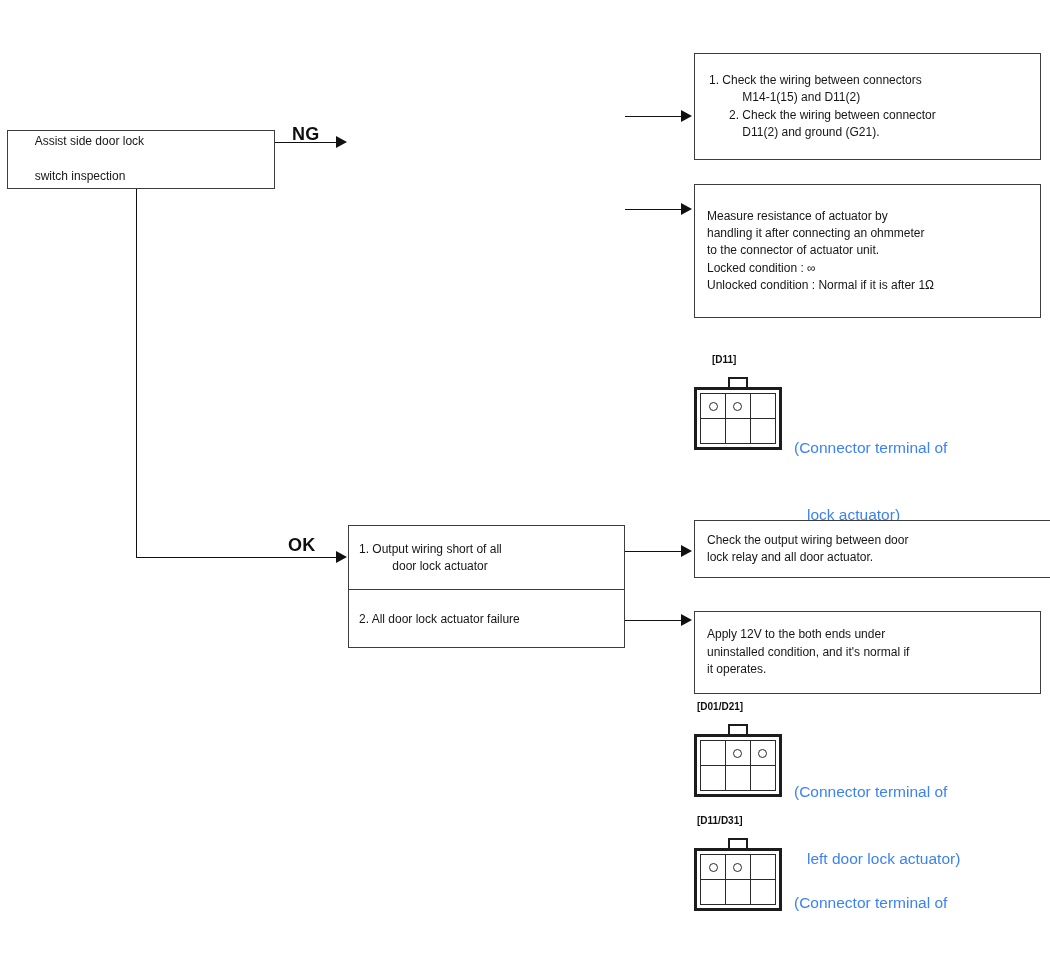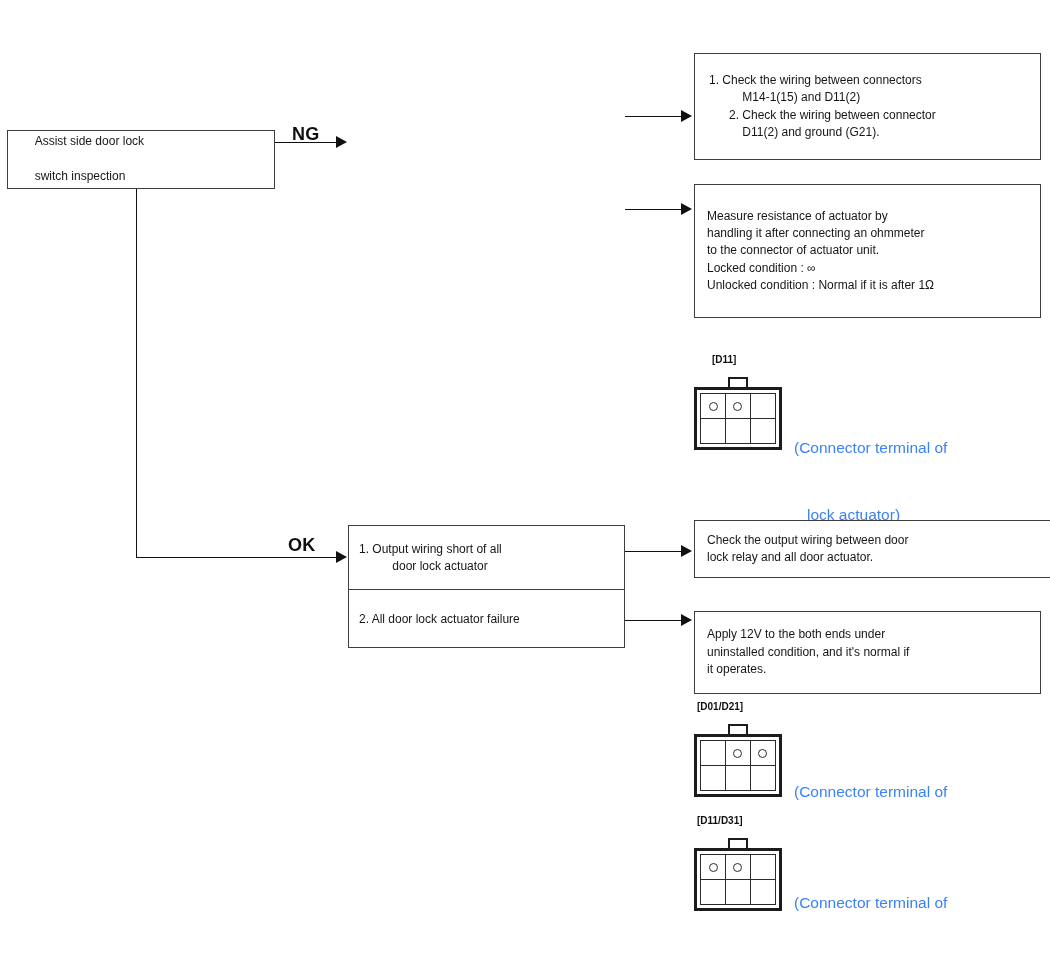--- a/index.html
+++ b/index.html
@@ -268,20 +268,21 @@
             <span class="pin"></span>
           </div>
         <div class="conn-cell"></div>
         <div class="conn-cell"></div>
         <div class="conn-cell"></div>
       </div>
     </div>
   </div>
   <div class="conn-caption" style="left:794px; top:736px; width:240px;">
     <span class="cap-line">(Connector terminal of</span>
+    <span class="cap-line cap-indent">left door lock actuator)</span>
   </div>
 
   <div class="conn-tag" style="left:697px; top:815px;">[D11/D31]</div>
   <div class="conn-wrap" style="left:694px; top:838px; width:90px; height:76px;">
     <div class="conn-tab"></div>
     <div class="conn-body">
       <div class="conn-grid">
         <div class="conn-cell">
             <span class="pin"></span>
           </div>

